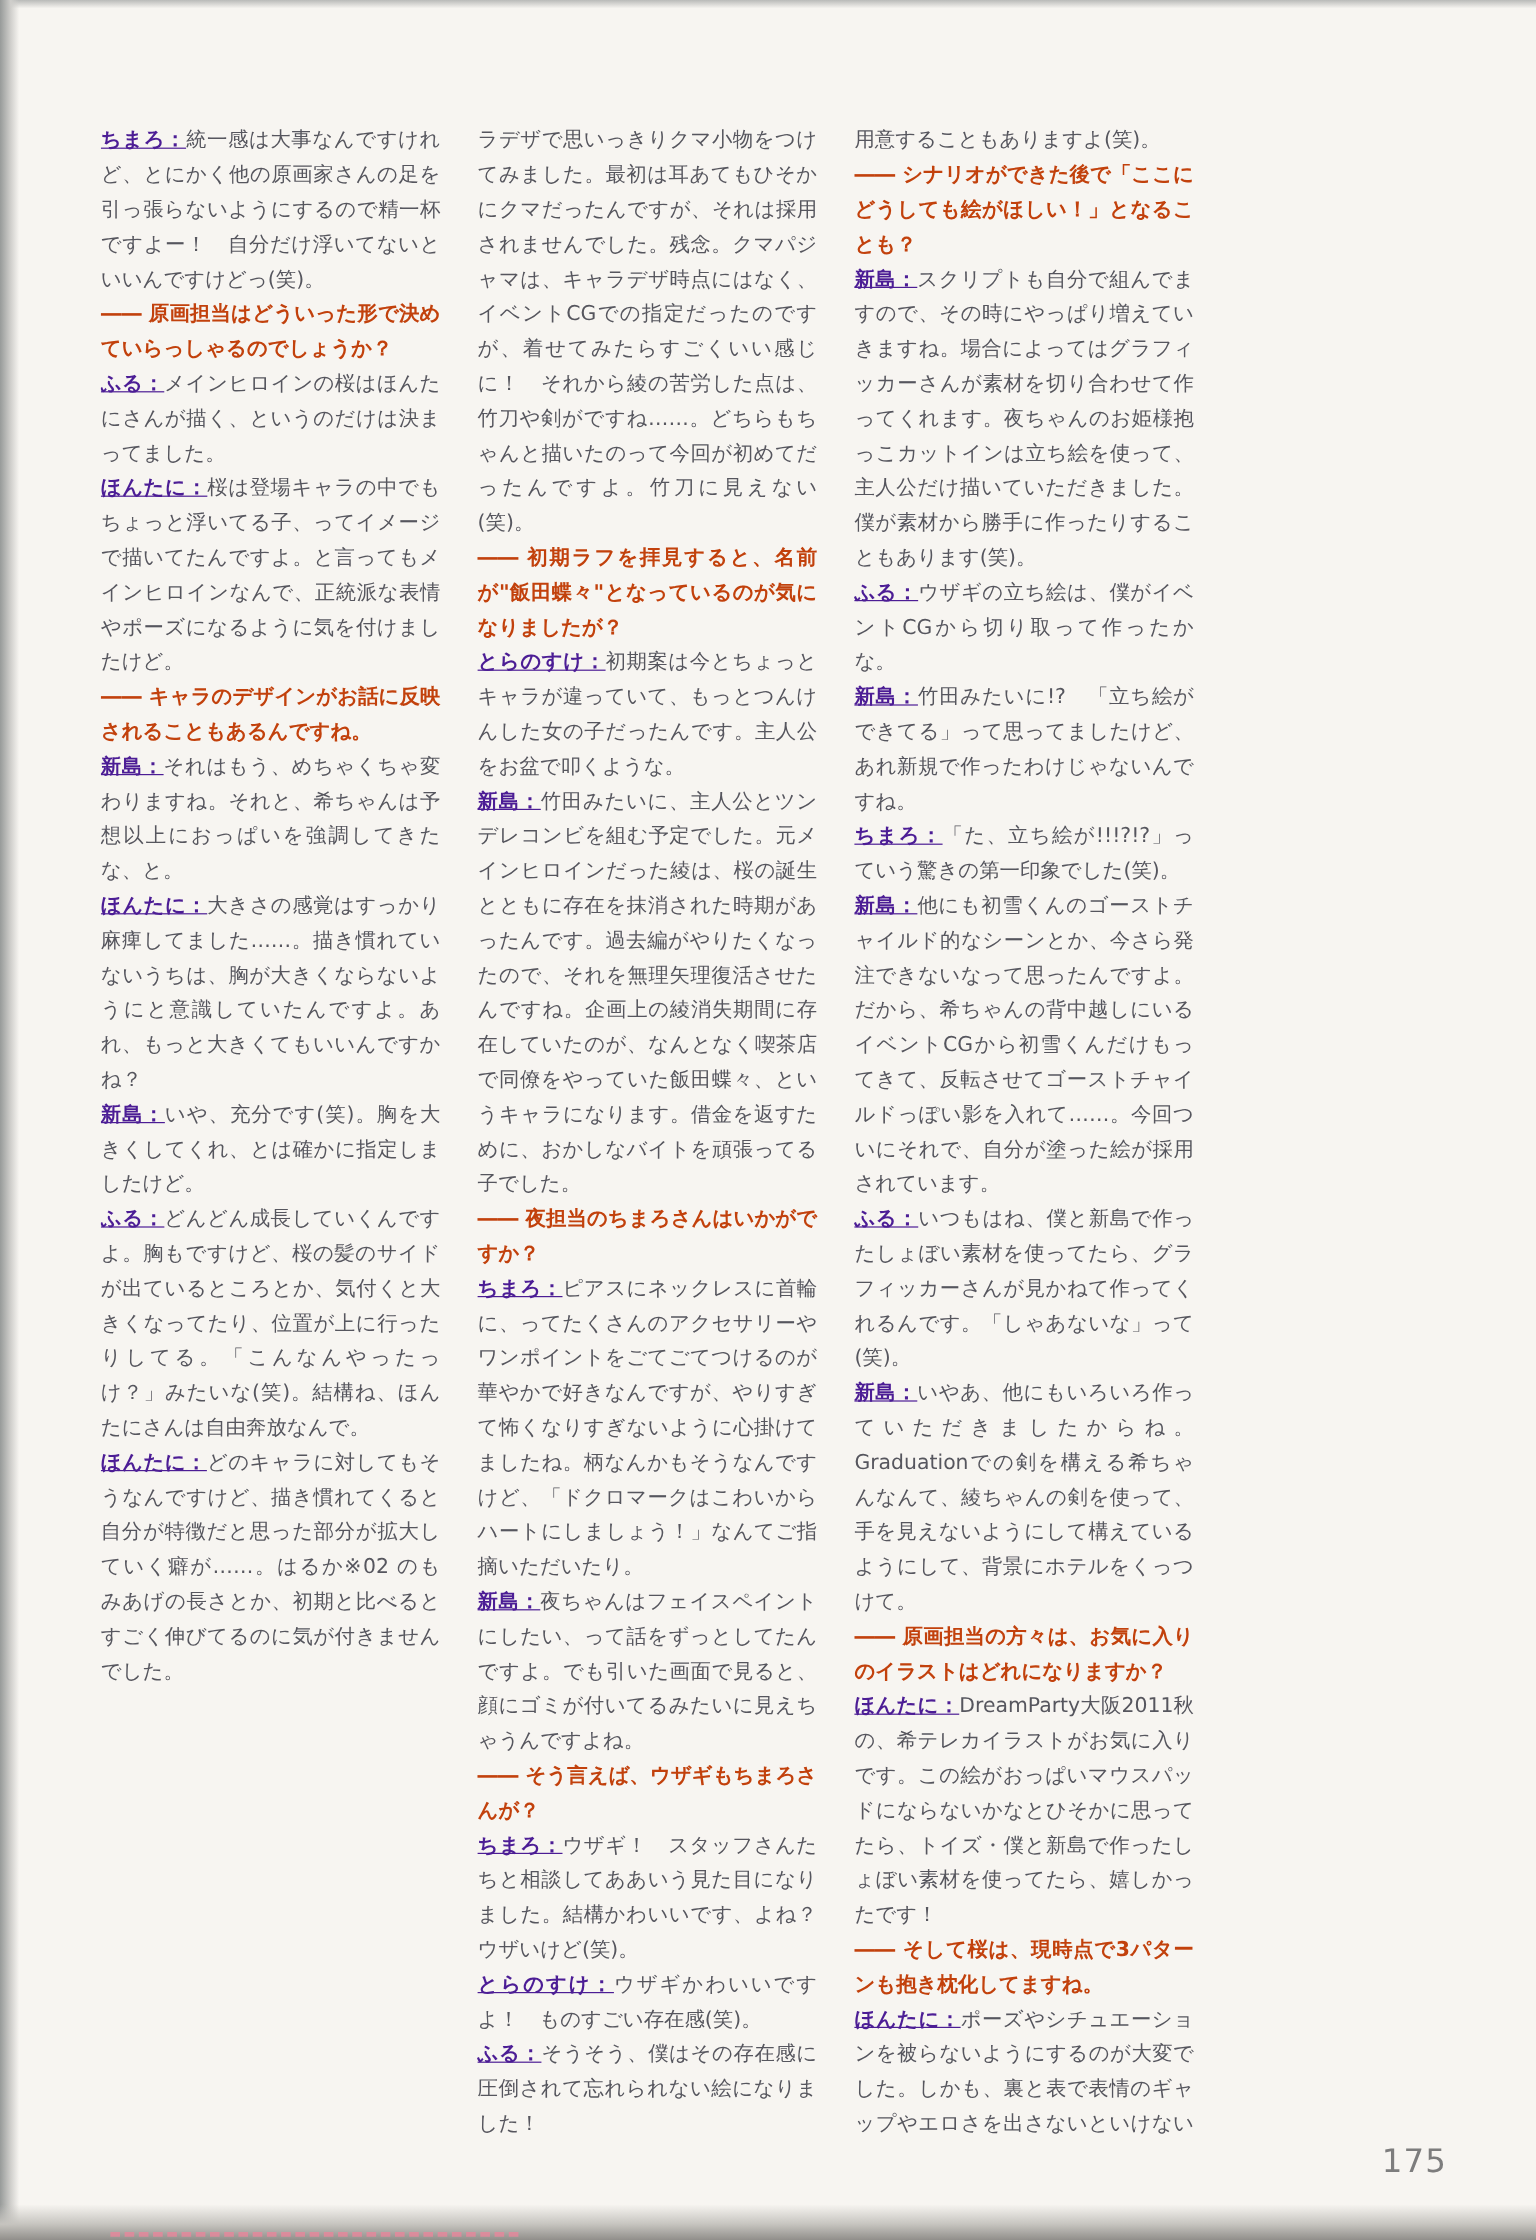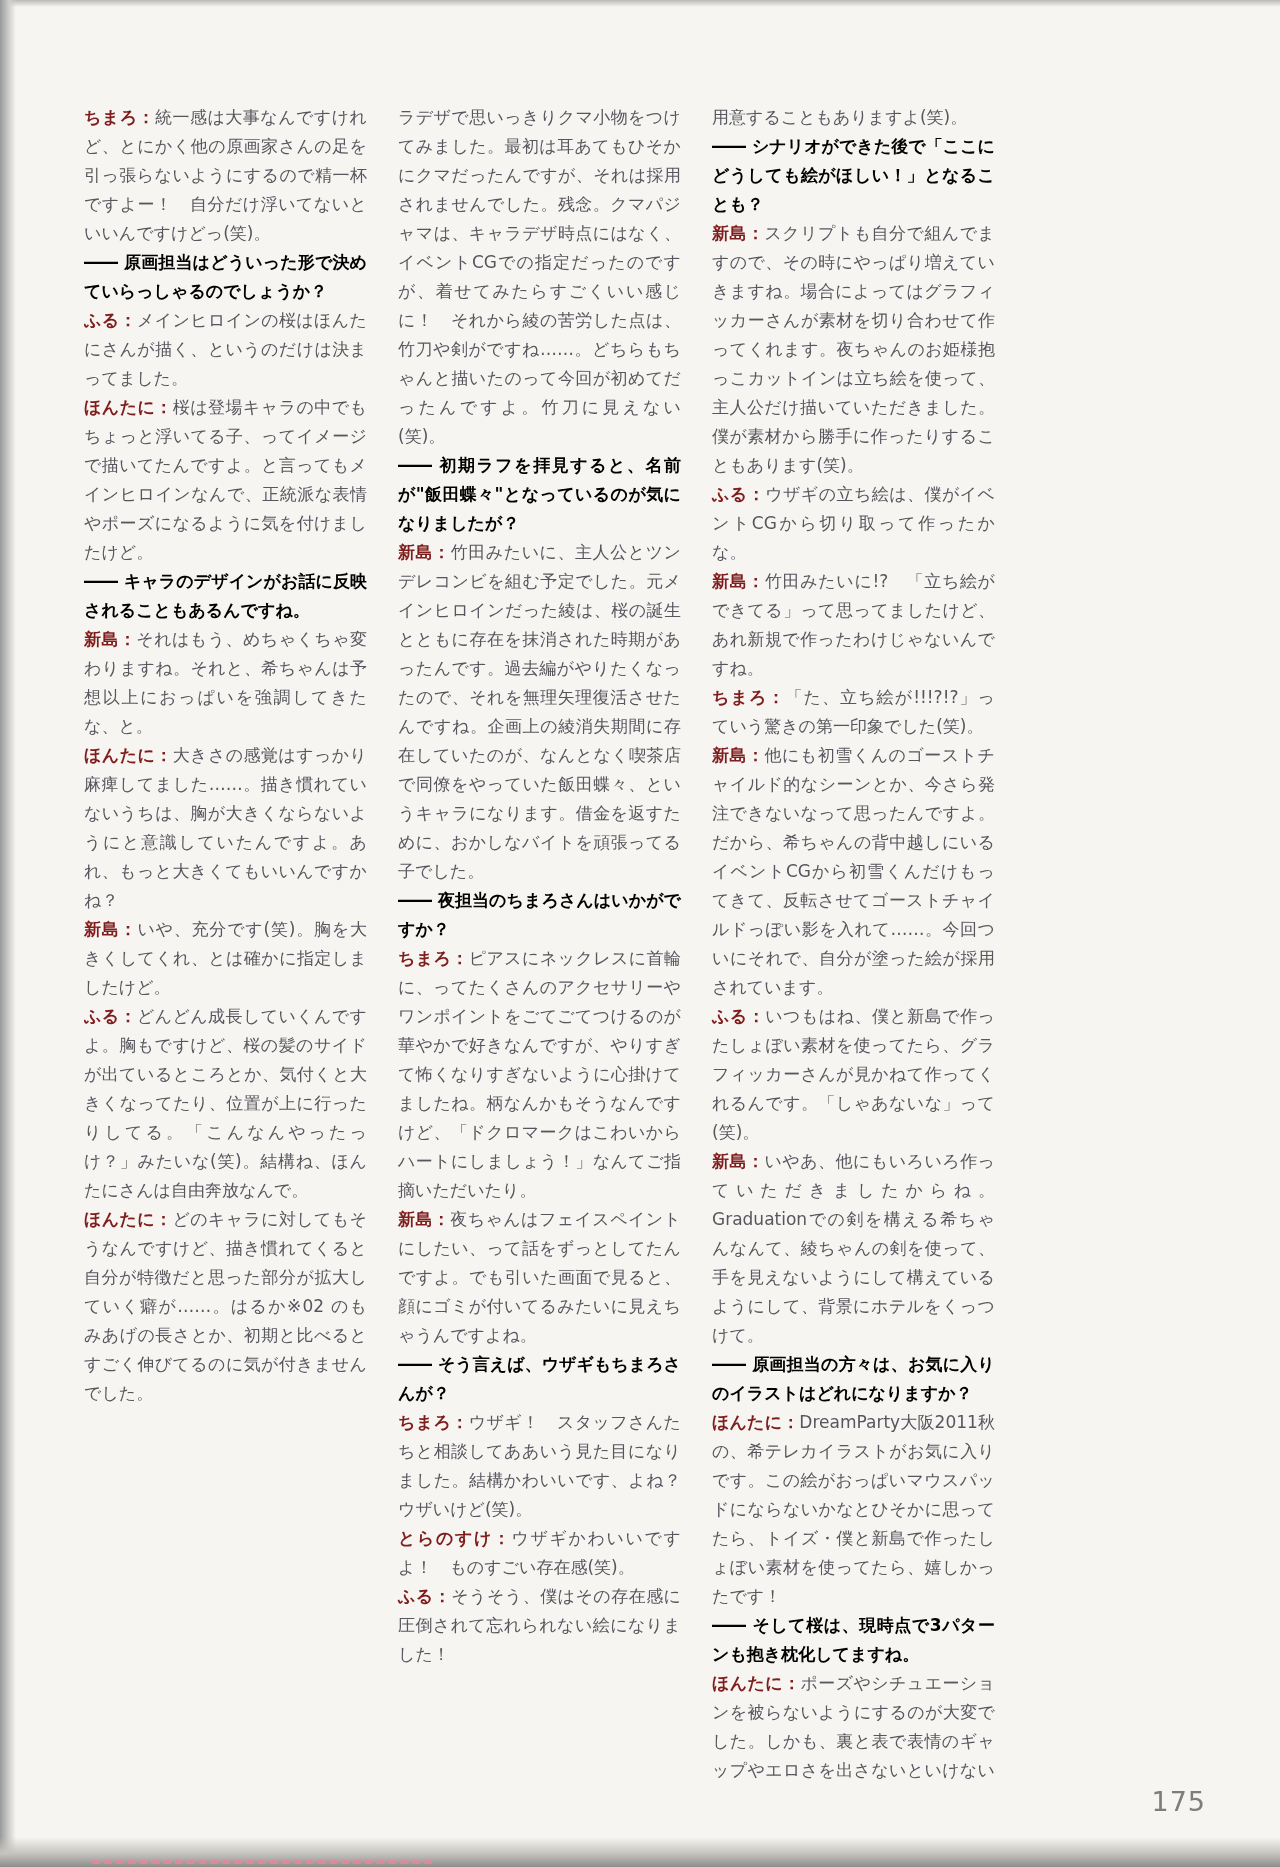--- a/index.html
+++ b/index.html
@@ -43,25 +43,26 @@
   }
   .col {
     width: 283px;
     font-size: 17px;
     line-height: 29px;
     color: #56565e;
     text-align: justify;
   }
   .col p { margin: 0; }
   .speaker {
-    color: #7f1d1d;
+    color: #4c1d95;
     font-weight: bold;
+    text-decoration: underline;
   }
   .question {
-    color: #000000;
+    color: #c2410c;
     font-weight: bold;
   }
   .page-number {
     position: absolute;
     right: 74px;
     top: 1786px;
     font-size: 27px;
     letter-spacing: 1px;
     color: #7d7d7d;
   }
@@ -82,20 +83,21 @@
         <p class="block question">―― キャラのデザインがお話に反映されることもあるんですね。</p>
         <p class="block dialogue"><span class="speaker">新島：</span><span>それはもう、めちゃくちゃ変わりますね。それと、希ちゃんは予想以上におっぱいを強調してきたな、と。</span></p>
         <p class="block dialogue"><span class="speaker">ほんたに：</span><span>大きさの感覚はすっかり麻痺してました……。描き慣れていないうちは、胸が大きくならないようにと意識していたんですよ。あれ、もっと大きくてもいいんですかね？</span></p>
         <p class="block dialogue"><span class="speaker">新島：</span><span>いや、充分です(笑)。胸を大きくしてくれ、とは確かに指定しましたけど。</span></p>
         <p class="block dialogue"><span class="speaker">ふる：</span><span>どんどん成長していくんですよ。胸もですけど、桜の髪のサイドが出ているところとか、気付くと大きくなってたり、位置が上に行ったりしてる。「こんなんやったっけ？」みたいな(笑)。結構ね、ほんたにさんは自由奔放なんで。</span></p>
         <p class="block dialogue"><span class="speaker">ほんたに：</span><span>どのキャラに対してもそうなんですけど、描き慣れてくると自分が特徴だと思った部分が拡大していく癖が……。はるか※02 のもみあげの長さとか、初期と比べるとすごく伸びてるのに気が付きませんでした。</span></p>
       </div>
     <div class="col">
         <p class="block continuation">ラデザで思いっきりクマ小物をつけてみました。最初は耳あてもひそかにクマだったんですが、それは採用されませんでした。残念。クマパジャマは、キャラデザ時点にはなく、イベントCGでの指定だったのですが、着せてみたらすごくいい感じに！　それから綾の苦労した点は、竹刀や剣がですね……。どちらもちゃんと描いたのって今回が初めてだったんですよ。竹刀に見えない(笑)。</p>
         <p class="block question">―― 初期ラフを拝見すると、名前が"飯田蝶々"となっているのが気になりましたが？</p>
+        <p class="block dialogue"><span class="speaker">とらのすけ：</span><span>初期案は今とちょっとキャラが違っていて、もっとつんけんした女の子だったんです。主人公をお盆で叩くような。</span></p>
         <p class="block dialogue"><span class="speaker">新島：</span><span>竹田みたいに、主人公とツンデレコンビを組む予定でした。元メインヒロインだった綾は、桜の誕生とともに存在を抹消された時期があったんです。過去編がやりたくなったので、それを無理矢理復活させたんですね。企画上の綾消失期間に存在していたのが、なんとなく喫茶店で同僚をやっていた飯田蝶々、というキャラになります。借金を返すために、おかしなバイトを頑張ってる子でした。</span></p>
         <p class="block question">―― 夜担当のちまろさんはいかがですか？</p>
         <p class="block dialogue"><span class="speaker">ちまろ：</span><span>ピアスにネックレスに首輪に、ってたくさんのアクセサリーやワンポイントをごてごてつけるのが華やかで好きなんですが、やりすぎて怖くなりすぎないように心掛けてましたね。柄なんかもそうなんですけど、「ドクロマークはこわいからハートにしましょう！」なんてご指摘いただいたり。</span></p>
         <p class="block dialogue"><span class="speaker">新島：</span><span>夜ちゃんはフェイスペイントにしたい、って話をずっとしてたんですよ。でも引いた画面で見ると、顔にゴミが付いてるみたいに見えちゃうんですよね。</span></p>
         <p class="block question">―― そう言えば、ウザギもちまろさんが？</p>
         <p class="block dialogue"><span class="speaker">ちまろ：</span><span>ウザギ！　スタッフさんたちと相談してああいう見た目になりました。結構かわいいです、よね？　ウザいけど(笑)。</span></p>
         <p class="block dialogue"><span class="speaker">とらのすけ：</span><span>ウザギかわいいですよ！　ものすごい存在感(笑)。</span></p>
         <p class="block dialogue"><span class="speaker">ふる：</span><span>そうそう、僕はその存在感に圧倒されて忘れられない絵になりました！</span></p>
       </div>
     <div class="col">

